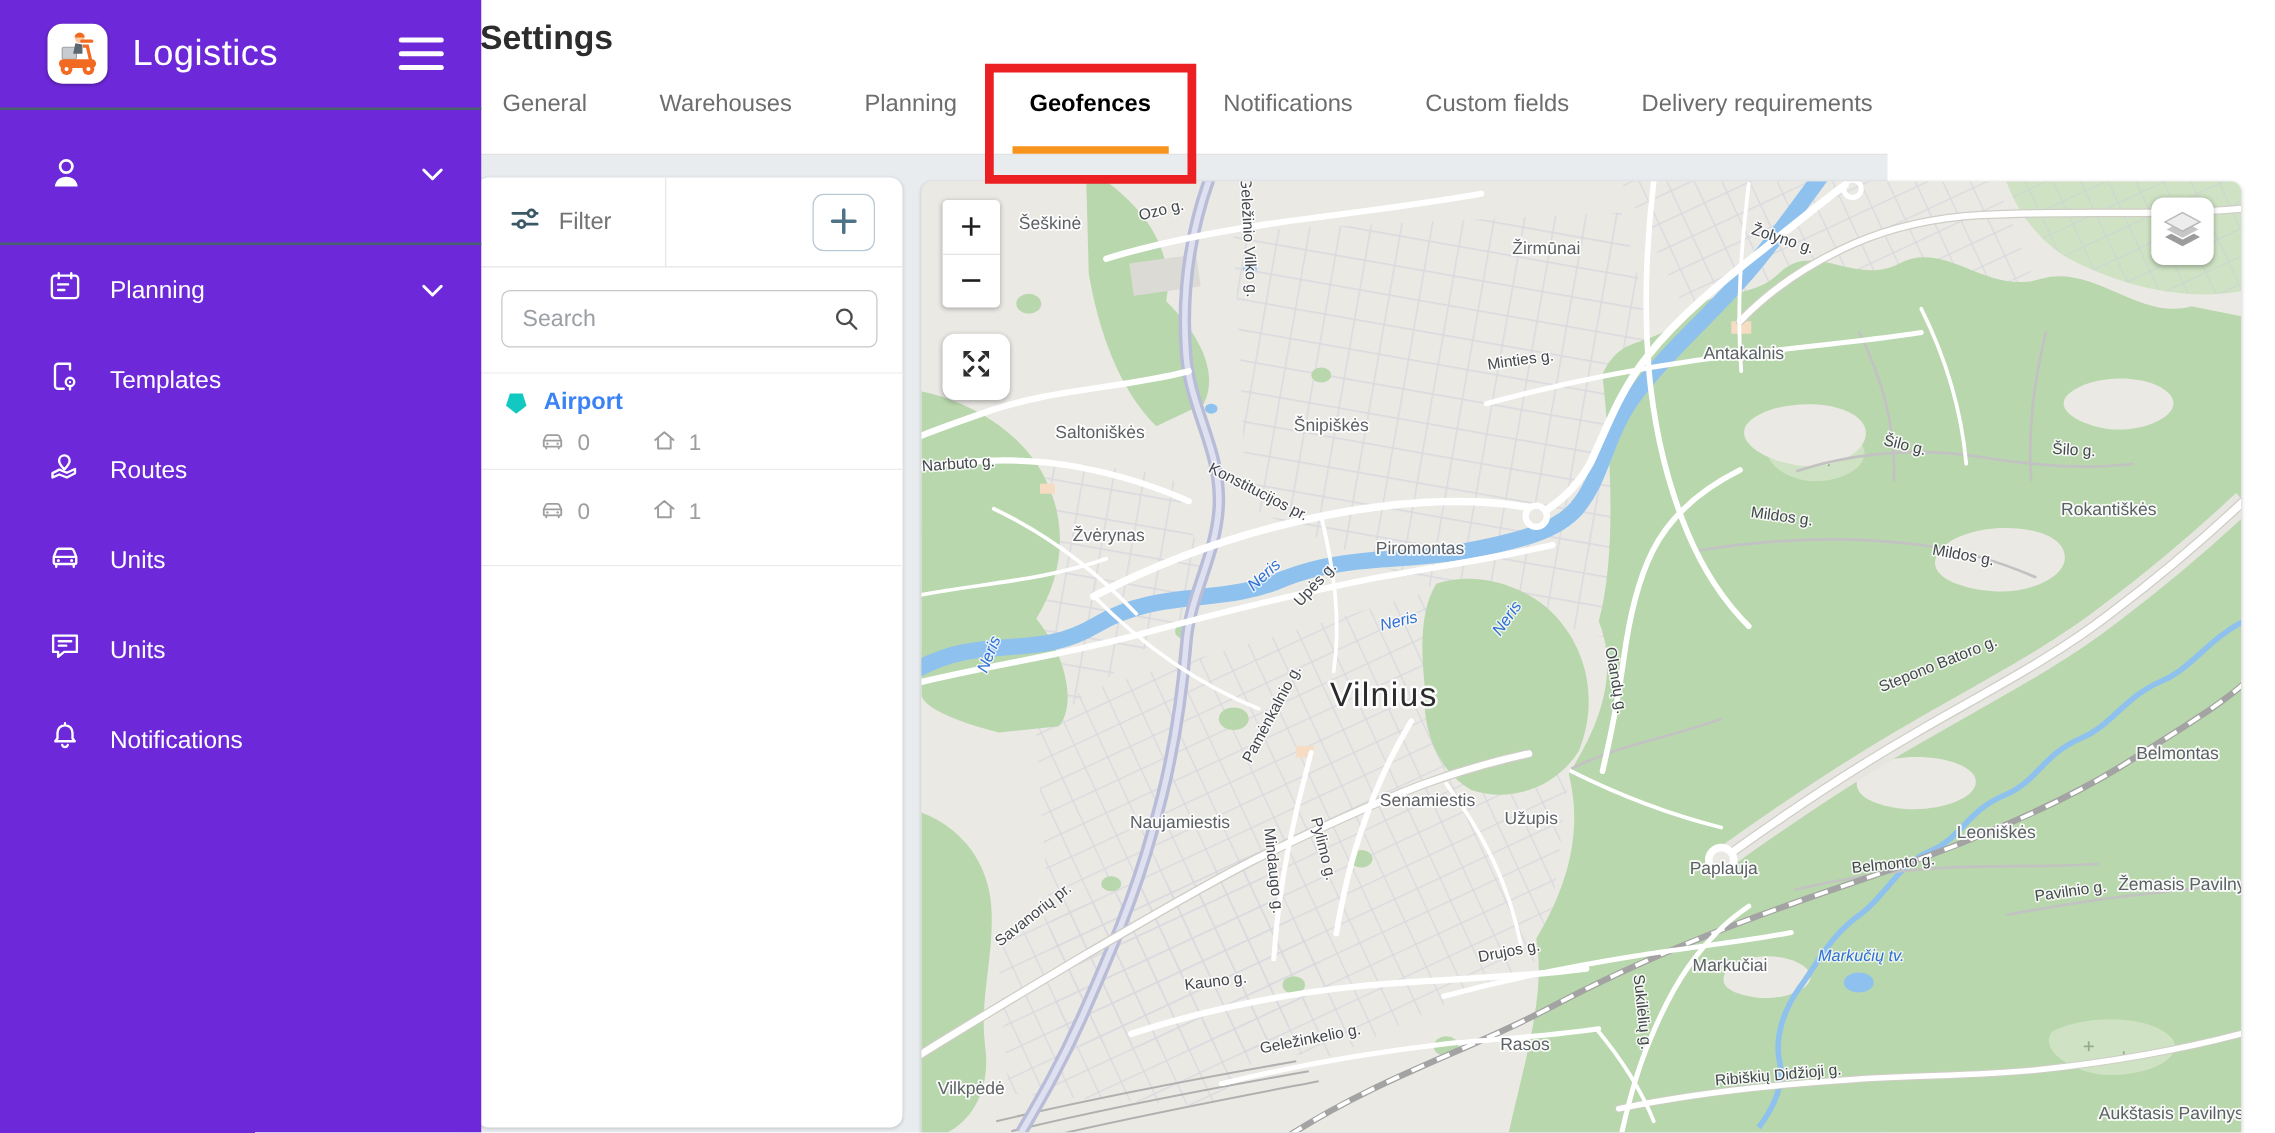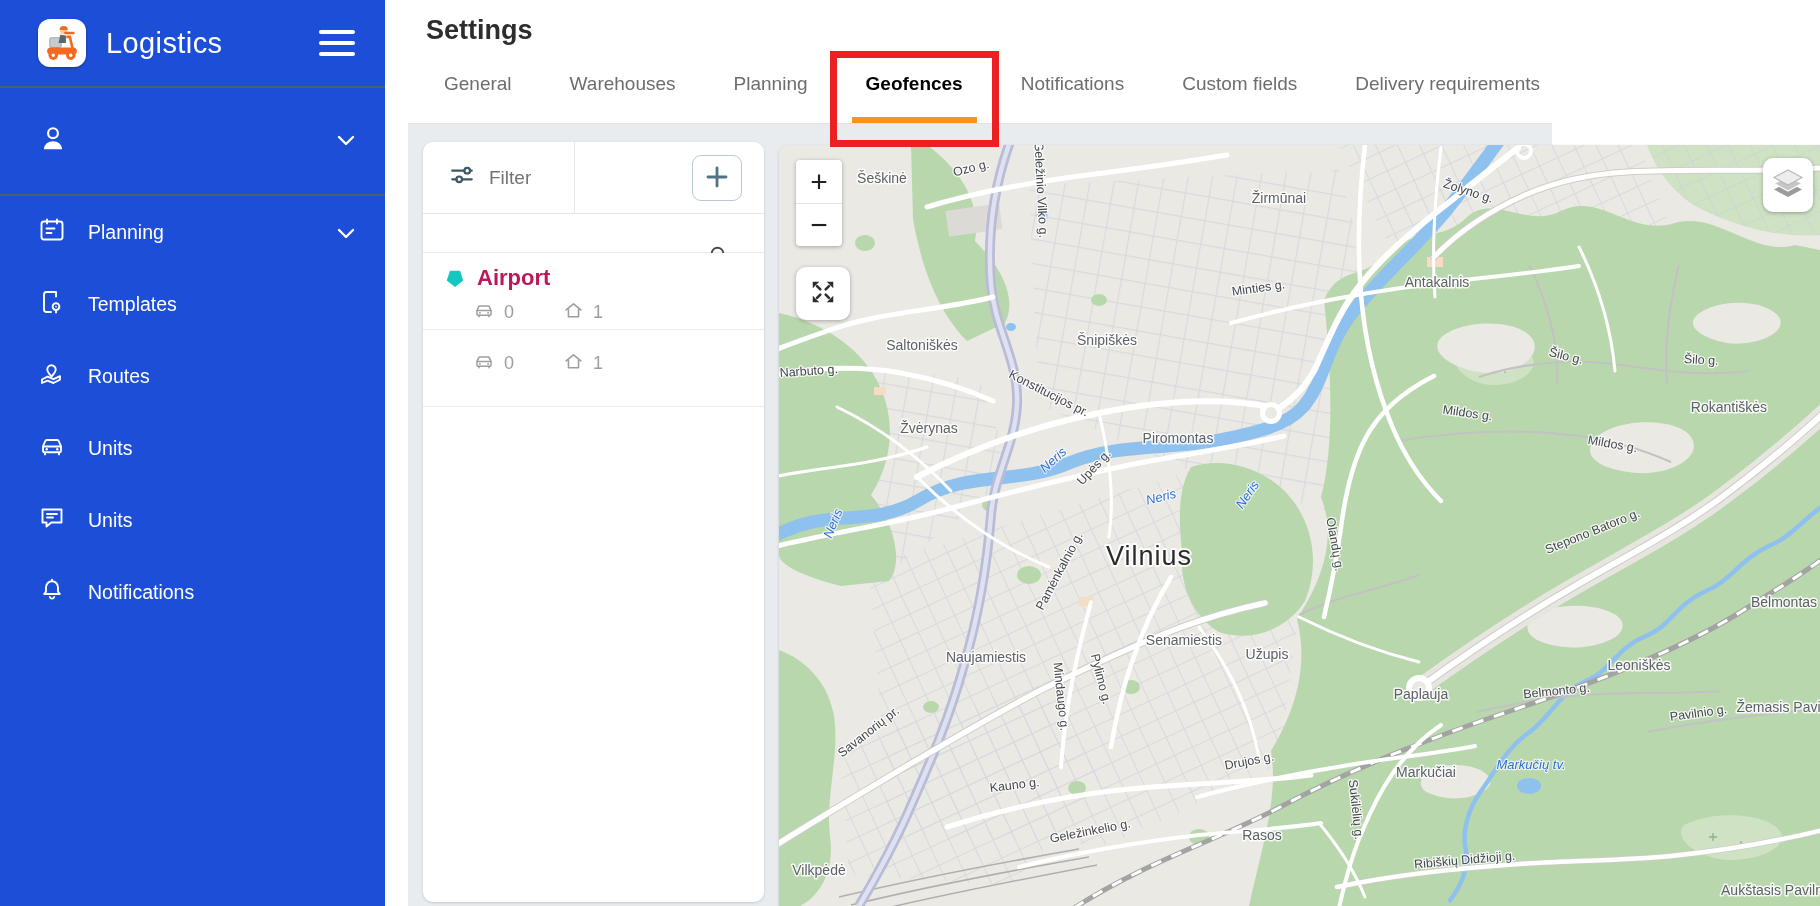--- a/index.html
+++ b/index.html
@@ -1,55 +1,55 @@
 <!DOCTYPE html>
 <html><head>
 <meta charset="utf-8">
 <style>
   *{margin:0;padding:0;box-sizing:border-box}
   html,body{width:1820px;height:906px;overflow:hidden;background:#fff;
     font-family:"Liberation Sans",sans-serif}
   .app{position:relative;width:1820px;height:906px}
 
   
-  .sidebar{position:absolute;left:0;top:0;width:385px;height:100%;background:#1d4ed8;color:#fff;z-index:5}
+  .sidebar{position:absolute;left:0;top:0;width:385px;height:100%;background:#6d28d9;color:#fff;z-index:5}
   .logo-row{height:86px;display:flex;align-items:center;padding:0 30px 0 38px;gap:20px}
   .logo-badge{width:48px;height:48px;background:#fff;border-radius:12px;display:flex;align-items:center;justify-content:center;box-shadow:0 1px 3px rgba(0,0,0,.3);flex:none}
   .logo-title{font-size:29px;font-weight:500;letter-spacing:.4px;flex:1;color:#fff}
   .hamburger{width:36px;display:flex;flex-direction:column;gap:7px;cursor:pointer;padding:3px 0}
   .hamburger i{display:block;height:4px;background:#fff;border-radius:2px}
   .user-row{height:110px;border-top:2px solid #49616e;border-bottom:2px solid #49616e;display:flex;align-items:center;padding:0 30px 0 38px}
   .user-row .spacer{flex:1}
   .nav-item{height:72px;display:flex;align-items:center;padding:0 30px 0 38px;gap:22px;font-size:19.5px;cursor:pointer}
   .nav-item .lbl{flex:1}
   .icon28{flex:none}
 
   
-  .main{position:absolute;left:408px;top:0;width:1144px;height:100%}
+  .main{position:absolute;left:366px;top:0;width:1144px;height:100%}
   .topbar{position:relative;height:124px;background:#fff;border-bottom:1px solid #e2e2e2;z-index:3}
   .topbar h1{position:absolute;left:18px;top:15px;font-size:27px;font-weight:700;color:#2d2d2d}
   .tabs{position:absolute;left:36px;bottom:0;height:50px;display:flex;gap:58px}
   .tab{position:relative;display:flex;align-items:flex-start;font-size:19px;color:#6d6d6d;cursor:pointer;white-space:nowrap}
   .tab.active{color:#000000;font-weight:700}
   .tab.active::after{content:"";position:absolute;left:-14px;right:-14px;bottom:0;height:6px;background:#f7941e}
   .red-box{position:absolute;left:-36px;right:-36px;top:-22px;bottom:-24px;border:7px solid #ec1f22;z-index:40;pointer-events:none}
 
   
   .content{position:absolute;top:124px;left:0;right:0;bottom:0;background:#e8ecef}
 
   .panel{position:absolute;left:15px;top:18px;width:341px;height:760px;background:#fff;border-radius:10px;box-shadow:0 1px 3px rgba(0,0,0,.15);overflow:hidden}
   .panel-toolbar{height:72px;border-bottom:1px solid #e6e6e6;position:relative;display:flex;align-items:center}
   .filter-btn{width:152px;height:100%;display:flex;align-items:center;gap:14px;padding-left:26px;border-right:1px solid #e6e6e6;cursor:pointer;font-size:19px;font-weight:500;color:#737373}
   .add-btn{position:absolute;right:22px;top:13px;width:50px;height:46px;border:1.5px solid #b9c9d3;border-radius:9px;background:#fff;display:flex;align-items:center;justify-content:center;cursor:pointer}
   .search-wrap{position:relative;padding:18px 20px 20px;border-bottom:1px solid #ececec}
   .search-wrap input{width:100%;height:46px;border:1.5px solid #c7c7c7;border-radius:7px;font-size:18.5px;padding:0 44px 0 16px;color:#333;outline:none}
   .search-wrap input::placeholder{color:#9aa0a6}
   .search-wrap .mag{position:absolute;right:34px;top:30px}
   .geo-item{position:relative;height:77px;border-bottom:1px solid #ececec;padding:12px 0 0 22px;cursor:pointer;background:#fff}
-  .geo-name{display:flex;align-items:center;gap:12px;font-size:22px;font-weight:700;color:#be185d}
+  .geo-name{display:flex;align-items:center;gap:12px;font-size:19px;font-weight:700;color:#3b82f6}
   .geo-counts{display:flex;margin:8px 0 0 28px;color:#9e9e9e;font-size:18px}
   .cnt{display:flex;align-items:center;gap:9px;width:90px}
 
   
   .map-card{position:absolute;left:371px;top:21px;width:1056px;height:761px;border-radius:9px 9px 0 0;overflow:hidden;box-shadow:0 1px 3px rgba(0,0,0,.18);background:#ebe9e4}
   #mapsvg{position:absolute;left:0;top:0}
   .zoombox{position:absolute;left:17px;top:15px;width:46px;background:#fff;border-radius:4px;box-shadow:0 1px 4px rgba(0,0,0,.3);z-index:10}
   .zbtn{height:43px;display:flex;align-items:center;justify-content:center;font-size:30px;color:#1f1f1f;cursor:pointer;line-height:1}
   .zbtn + .zbtn{border-top:1px solid #e3e3e3}
   .fsbtn{position:absolute;left:17px;top:122px;width:54px;height:53px;background:#fff;border-radius:10px;box-shadow:0 1px 4px rgba(0,0,0,.3);display:flex;align-items:center;justify-content:center;cursor:pointer;z-index:10}
@@ -221,20 +221,21 @@
           <button class="add-btn">
             <span>
               <svg width="26" height="26" viewBox="0 0 26 26">
                   <path d="M13 4v18M4 13h18" stroke="#4e7387" stroke-width="2.8" stroke-linecap="round"></path>
                 </svg>
             </span>
           </button>
         </div>
 
         <div class="search-wrap">
+          <input type="text" placeholder="Search" style="">
           <span class="mag">
             <svg width="22" height="22" viewBox="0 0 22 22" fill="none" stroke="#4a4a4a" stroke-width="1.9" stroke-linecap="round">
               <circle cx="9.5" cy="9.5" r="5.8"></circle>
                 <path d="M14 14l5 5"></path>
             </svg>
           </span>
         </div>
 
         <div class="geo-list">
           <div class="geo-item">

